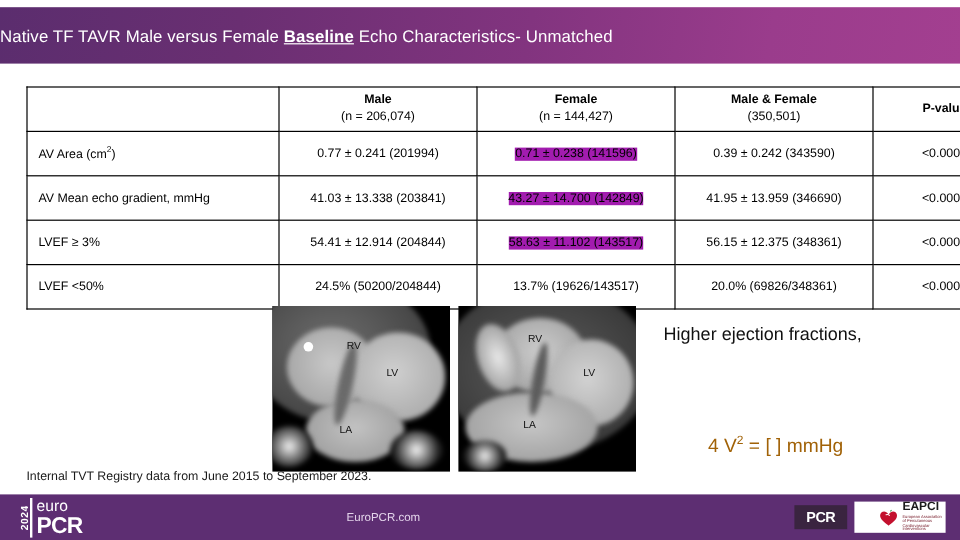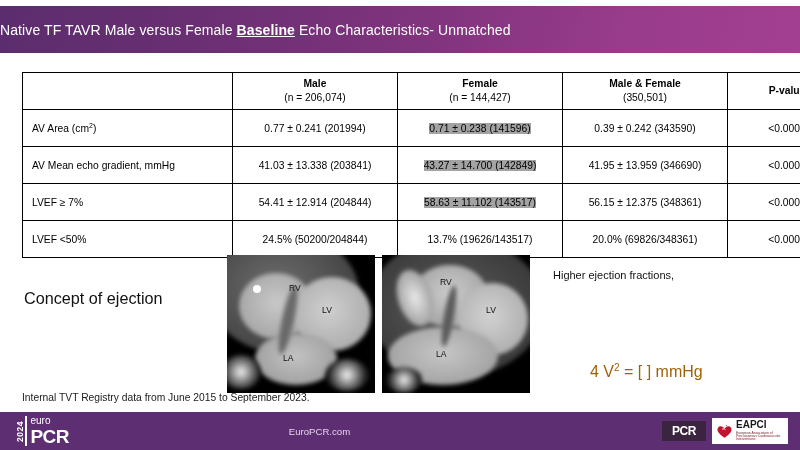--- a/index.html
+++ b/index.html
@@ -29,32 +29,32 @@
     border:1px solid #000000;
     font-size:10.3px;color:#000;
     padding:0 6px;text-align:center;vertical-align:middle;
     font-weight:normal;
   }
   .tbl .c0{width:194px;text-align:left;padding-left:9px;}
   .tbl .c1,.tbl .c2,.tbl .c3{width:152px;}
   .tbl .c4{width:106px;}
   .tbl thead td{font-weight:bold;height:36px;line-height:1.32;}
   .tbl tbody td{height:36px;}
-  .hl{background:#a3a3a3;}
+  .hl{background:#a21caf;}
   .hcell span{display:block;}
   .sub{font-weight:normal;}
   sup{font-size:7px;}
   
   .concept-text{
     position:absolute;left:24px;top:288px;width:190px;
     font-size:16.2px;color:#111;line-height:1.32;
   }
   .right-text{
     position:absolute;left:553px;top:268px;width:240px;
-    font-size:11px;color:#111;line-height:1.42;
+    font-size:15px;color:#111;line-height:1.42;
   }
   .formula{
     position:absolute;left:590px;top:362px;
     font-size:16px;color:#a16207;
   }
   .formula sup{font-size:10px;}
   
   .echo{
     position:absolute;top:255px;width:148px;height:138px;
     background:#000;overflow:hidden;
@@ -83,36 +83,36 @@
   .logo-euro{
     position:absolute;left:14px;top:3px;height:32px;
     display:flex;align-items:center;color:#fff;
   }
   .yr{
     writing-mode:vertical-rl;transform:rotate(180deg);
     font-size:8.5px;letter-spacing:.5px;font-weight:bold;
     line-height:1;padding-right:2px;
   }
   .euro-stack{border-left:2px solid #fff;padding-left:4px;line-height:1;}
-  .euro-small{font-size:10px;display:block;margin-bottom:1px;}
+  .euro-small{font-size:13px;display:block;margin-bottom:1px;}
   .euro-big{font-size:19px;font-weight:bold;display:block;letter-spacing:-.6px;}
   .footer-center{
     position:absolute;left:0;top:0;width:639px;height:38px;
     display:flex;align-items:center;justify-content:center;
     color:#e3d3ea;font-size:9.6px;
   }
   .pcr-box{
     position:absolute;left:662px;top:9px;width:44px;height:20px;
     background:#3a2440;display:flex;align-items:center;justify-content:center;
     color:#fff;font-size:12px;font-weight:bold;letter-spacing:-.4px;
   }
   .eapci-box{
     position:absolute;left:712px;top:6px;width:76px;height:26px;
     background:#fff;display:flex;align-items:center;gap:3px;
-    padding-left:4px;box-sizing:border-box;
+    padding-left:20px;box-sizing:border-box;
   }
   .heart-ic{width:17px;height:17px;position:relative;flex:0 0 auto;}
   .eapci-tx{line-height:1;}
   .eapci-name{font-size:10px;font-weight:bold;color:#1b1b1b;display:block;}
   .eapci-sub{font-size:3.4px;color:#7a2230;display:block;margin-top:1.5px;}
 </style>
 </head>
 <body>
 
 <div class="title-bar">
@@ -149,38 +149,37 @@
       <td class="c4">&lt;0.0001</td>
     </tr>
     <tr>
       <td class="c0">AV Mean echo gradient, mmHg</td>
       <td class="c1">41.03 ± 13.338 (203841)</td>
       <td class="c2"><span class="hl">43.27 ± 14.700 (142849)</span></td>
       <td class="c3">41.95 ± 13.959 (346690)</td>
       <td class="c4">&lt;0.0001</td>
     </tr>
     <tr>
-      <td class="c0">LVEF ≥ 7%</td>
+      <td class="c0">LVEF ≥ 3%</td>
       <td class="c1">54.41 ± 12.914 (204844)</td>
       <td class="c2"><span class="hl">58.63 ± 11.102 (143517)</span></td>
       <td class="c3">56.15 ± 12.375 (348361)</td>
       <td class="c4">&lt;0.0001</td>
     </tr>
     <tr>
       <td class="c0">LVEF &lt;50%</td>
       <td class="c1">24.5% (50200/204844)</td>
       <td class="c2">13.7% (19626/143517)</td>
       <td class="c3">20.0% (69826/348361)</td>
       <td class="c4">&lt;0.0001</td>
     </tr>
   </tbody>
 </table>
 
 <div class="concept-text">
-  <div>Concept of ejection</div>
 </div>
 
 <div class="echo echo-a">
   <div class="heart" style="left:-18px;top:-22px;width:150px;height:120px;background:radial-gradient(ellipse at 45% 45%,#6d6d6d 0%,#4a4a4a 60%,#2a2a2a 100%);"></div>
   <div class="heart" style="left:12px;top:18px;width:74px;height:66px;background:radial-gradient(ellipse at 50% 45%,#c8c8c8 0%,#a8a8a8 70%,#8a8a8a 100%);"></div>
   <div class="heart" style="left:66px;top:22px;width:78px;height:74px;background:radial-gradient(ellipse at 45% 45%,#cfcfcf 0%,#aeaeae 70%,#8d8d8d 100%);"></div>
   <div class="heart" style="left:28px;top:78px;width:82px;height:52px;background:radial-gradient(ellipse at 50% 45%,#c2c2c2 0%,#a2a2a2 70%,#7f7f7f 100%);"></div>
   <div class="heart" style="left:55px;top:30px;width:12px;height:70px;background:#6a6a6a;transform:rotate(12deg);"></div>
   <div class="heart" style="left:-6px;top:100px;width:40px;height:34px;background:radial-gradient(circle,#f2f2f2 0%,#202020 72%);"></div>
   <div class="heart" style="left:98px;top:104px;width:44px;height:32px;background:radial-gradient(circle,#f5f5f5 0%,#1c1c1c 70%);"></div>

